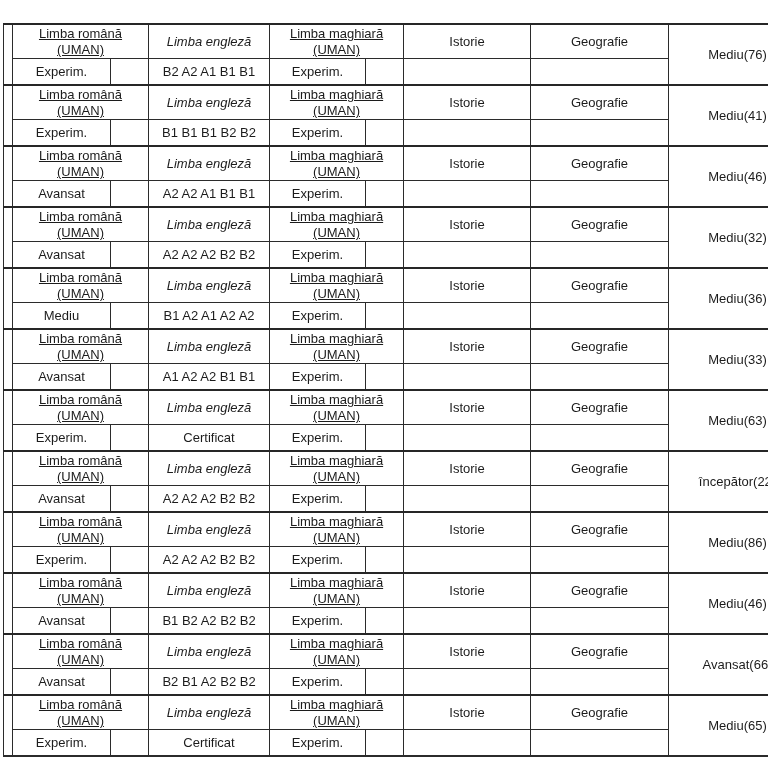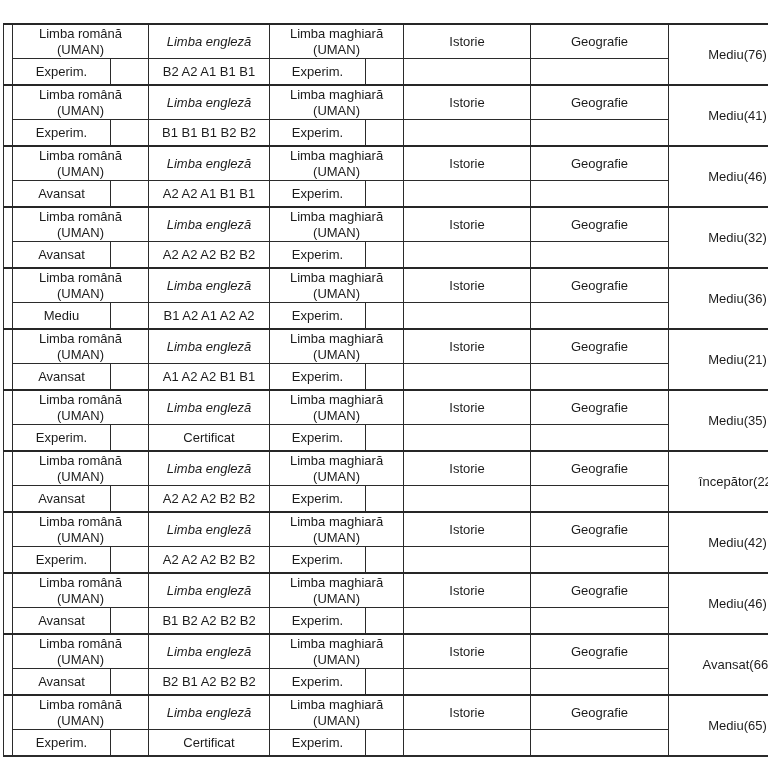--- a/index.html
+++ b/index.html
@@ -37,21 +37,21 @@
     font-size: 13px;
     overflow: hidden;
     white-space: nowrap;
   }
   tr.r1 td { height: 33px; }
   tr.r2 td { height: 25px; }
   
   tr.r1 td { border-top: 2px solid #262626; }
   
   td.overall-cell { border-left: 2px solid #262626; }
-  .two-line { line-height: 16px; }
+  .two-line { line-height: 16px; text-decoration: underline; }
   .two-line span { display: block; }
   .one-line { line-height: 16px; font-style: italic; }
 </style>
 </head>
 <body>
 
 <div class="table-wrap">
   <table class="results" id="tbl">
     <colgroup>
       <col style="width:9px">
@@ -320,21 +320,21 @@
           <span>(UMAN)</span>
         </div>
       </td>
       <td>
         <span>Istorie</span>
       </td>
       <td>
         <span>Geografie</span>
       </td>
       <td rowspan="2" class="overall-cell">
-        <span>Mediu(21)</span>
+        <span>Mediu(33)</span>
       </td>
     </tr>
     <tr class="r2">
       <td>
         <span>Avansat</span>
       </td>
       <td></td>
       <td>
         <span>A1 A2 A2 B1 B1</span>
       </td>
@@ -367,21 +367,21 @@
           <span>(UMAN)</span>
         </div>
       </td>
       <td>
         <span>Istorie</span>
       </td>
       <td>
         <span>Geografie</span>
       </td>
       <td rowspan="2" class="overall-cell">
-        <span>Mediu(35)</span>
+        <span>Mediu(63)</span>
       </td>
     </tr>
     <tr class="r2">
       <td>
         <span>Experim.</span>
       </td>
       <td></td>
       <td>
         <span>Certificat</span>
       </td>
@@ -461,21 +461,21 @@
           <span>(UMAN)</span>
         </div>
       </td>
       <td>
         <span>Istorie</span>
       </td>
       <td>
         <span>Geografie</span>
       </td>
       <td rowspan="2" class="overall-cell">
-        <span>Mediu(42)</span>
+        <span>Mediu(86)</span>
       </td>
     </tr>
     <tr class="r2">
       <td>
         <span>Experim.</span>
       </td>
       <td></td>
       <td>
         <span>A2 A2 A2 B2 B2</span>
       </td>

